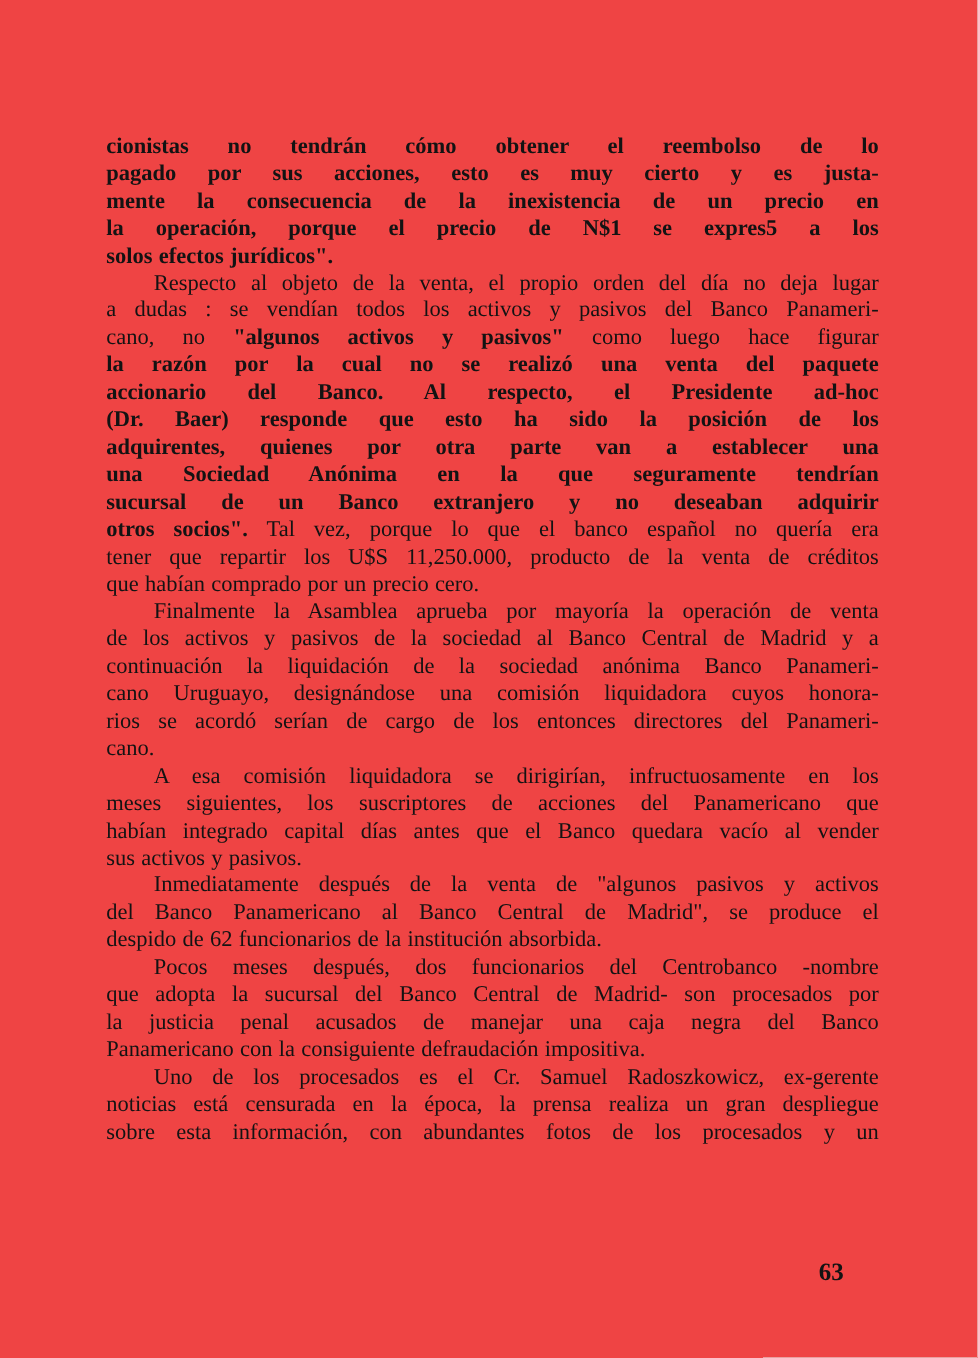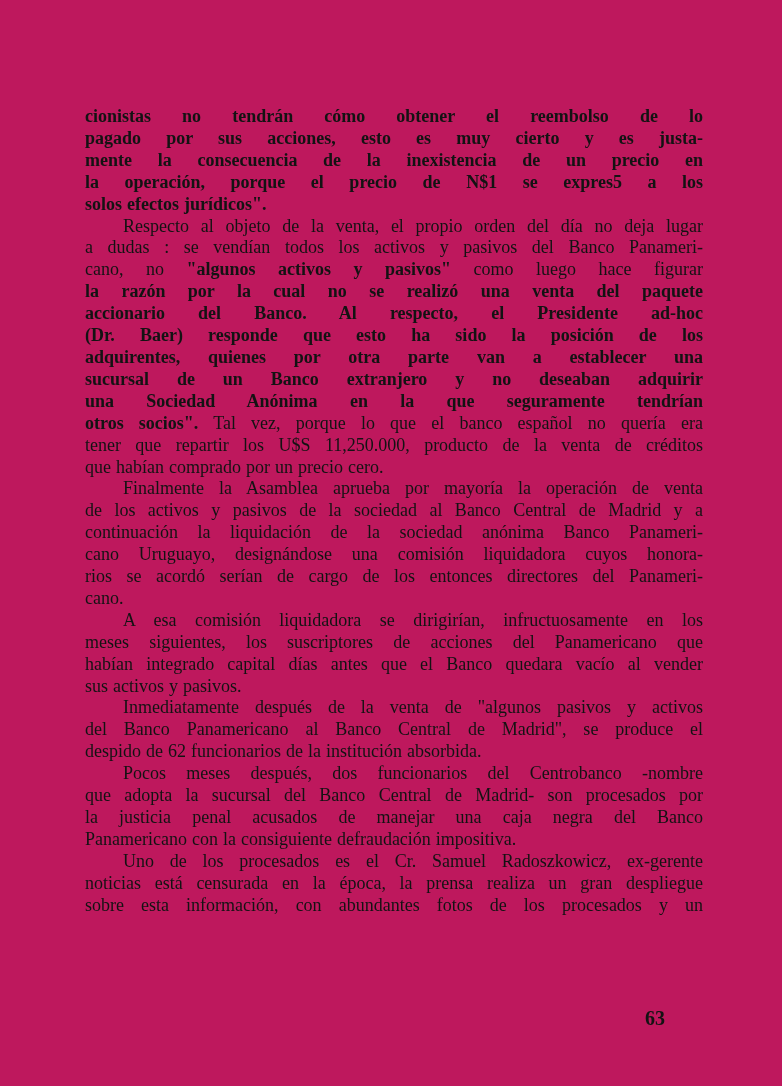--- a/index.html
+++ b/index.html
@@ -1,20 +1,20 @@
 <!DOCTYPE html>
 <html><head>
 <meta charset="utf-8">
 <style>
   html, body { margin: 0; padding: 0; background: #e8e8e8; }
   .page {
     position: relative;
     width: 782px;
     height: 1086px;
-    background: #be185d;
+    background: #ef4444;
     font-family: "Liberation Serif", "DejaVu Serif", serif;
     color: #131313;
     overflow: hidden;
   }
   .text-block {
     position: absolute;
     left: 85px;
     top: 106px;
     width: 618px;
   }
@@ -27,21 +27,21 @@
     word-spacing: 0.5px;
   }
   .line.last { text-align-last: left; }
   .line.indent { text-indent: 38px; }
   .b { font-weight: 700; }
   .page-number {
     position: absolute;
     top: 1007px;
     left: 645px;
     width: 40px;
-    text-align: left;
+    text-align: center;
     font-size: 20px;
     font-weight: 700;
     color: #131313;
   }
 </style>
 </head>
 <body>
 
 <div class="page">
   <div class="text-block">
@@ -55,22 +55,22 @@
       <div class="para">
         <div class="line indent"><span>Respecto al objeto de la venta, el propio orden del día no deja lugar</span></div>
         <div class="line"><span>a dudas : se vendían todos los activos y pasivos del Banco Panameri-</span></div>
         <div class="line"><span>cano, no </span><span class="b">"algunos activos y pasivos"</span><span> como luego hace figurar</span></div>
       </div>
       <div class="para">
         <div class="line"><span class="b">la razón por la cual no se realizó una venta del paquete</span></div>
         <div class="line"><span class="b">accionario del Banco. Al respecto, el Presidente ad-hoc</span></div>
         <div class="line"><span class="b">(Dr. Baer) responde que esto ha sido la posición de los</span></div>
         <div class="line"><span class="b">adquirentes, quienes por otra parte van a establecer una</span></div>
+        <div class="line"><span class="b">una Sociedad Anónima en la que seguramente tendrían</span></div>
         <div class="line"><span class="b">sucursal de un Banco extranjero y no deseaban adquirir</span></div>
-        <div class="line"><span class="b">una Sociedad Anónima en la que seguramente tendrían</span></div>
         <div class="line"><span class="b">otros socios".</span><span> Tal vez, porque lo que el banco español no quería era</span></div>
         <div class="line"><span>tener que repartir los U$S 11,250.000, producto de la venta de créditos</span></div>
         <div class="line last"><span>que habían comprado por un precio cero.</span></div>
       </div>
       <div class="para">
         <div class="line indent"><span>Finalmente la Asamblea aprueba por mayoría la operación de venta</span></div>
         <div class="line"><span>de los activos y pasivos de la sociedad al Banco Central de Madrid y a</span></div>
         <div class="line"><span>continuación la liquidación de la sociedad anónima Banco Panameri-</span></div>
         <div class="line"><span>cano Uruguayo, designándose una comisión liquidadora cuyos honora-</span></div>
         <div class="line"><span>rios se acordó serían de cargo de los entonces directores del Panameri-</span></div>

